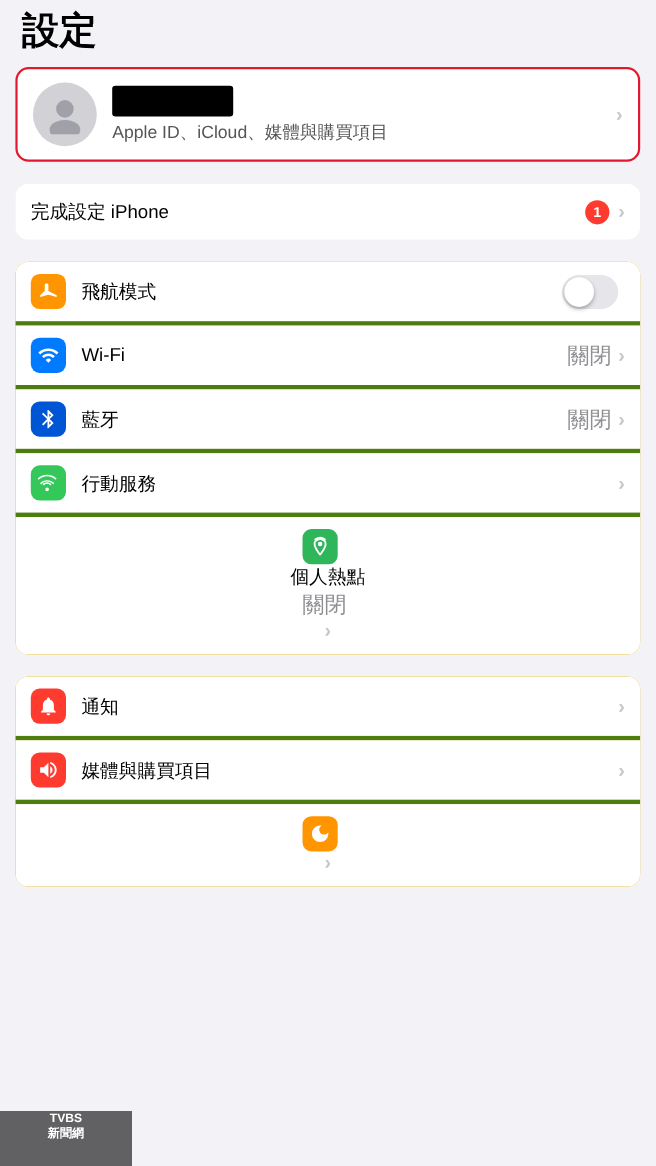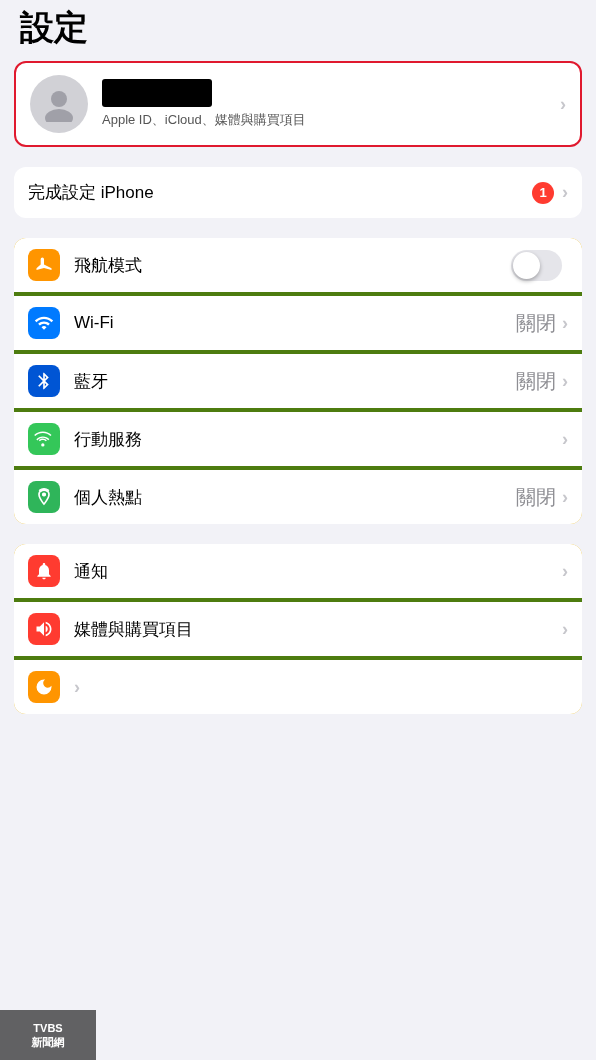--- a/index.html
+++ b/index.html
@@ -64,21 +64,21 @@
 
     .apple-id-name-box {
       background: #000;
       width: 110px;
       height: 28px;
       border-radius: 3px;
       margin-bottom: 4px;
     }
 
     .apple-id-subtitle {
-      font-size: 13px;
+      font-size: 16px;
       color: #555;
     }
 
     
     .section-group {
       background: #eab308;
       border-radius: 12px;
       margin: 0 14px 20px 14px;
       overflow: hidden;
     }
@@ -87,20 +87,21 @@
       display: flex;
       align-items: center;
       padding: 11px 14px;
       border-bottom: 4px solid #4d7c0f;
       cursor: pointer;
       background: #fff;
     }
 
     .settings-row:last-child {
       border-bottom: none;
+      flex-direction: column;
     }
 
     .icon-box {
       width: 32px;
       height: 32px;
       border-radius: 8px;
       display: flex;
       align-items: center;
       justify-content: center;
       margin-right: 14px;
@@ -191,25 +192,25 @@
       flex: 1;
       font-size: 17px;
       color: #000;
     }
 
     
     .watermark {
       position: fixed;
       bottom: 0;
       left: 0;
-      width: 96px;
+      width: 120px;
       height: 50px;
       background: rgba(0,0,0,0.6);
       display: flex;
-      align-items: center;
+      align-items: flex-start;
       justify-content: center;
     }
 
     .watermark-text {
       color: #fff;
       font-size: 11px;
       font-weight: 700;
       line-height: 1.3;
       text-align: center;
     }

